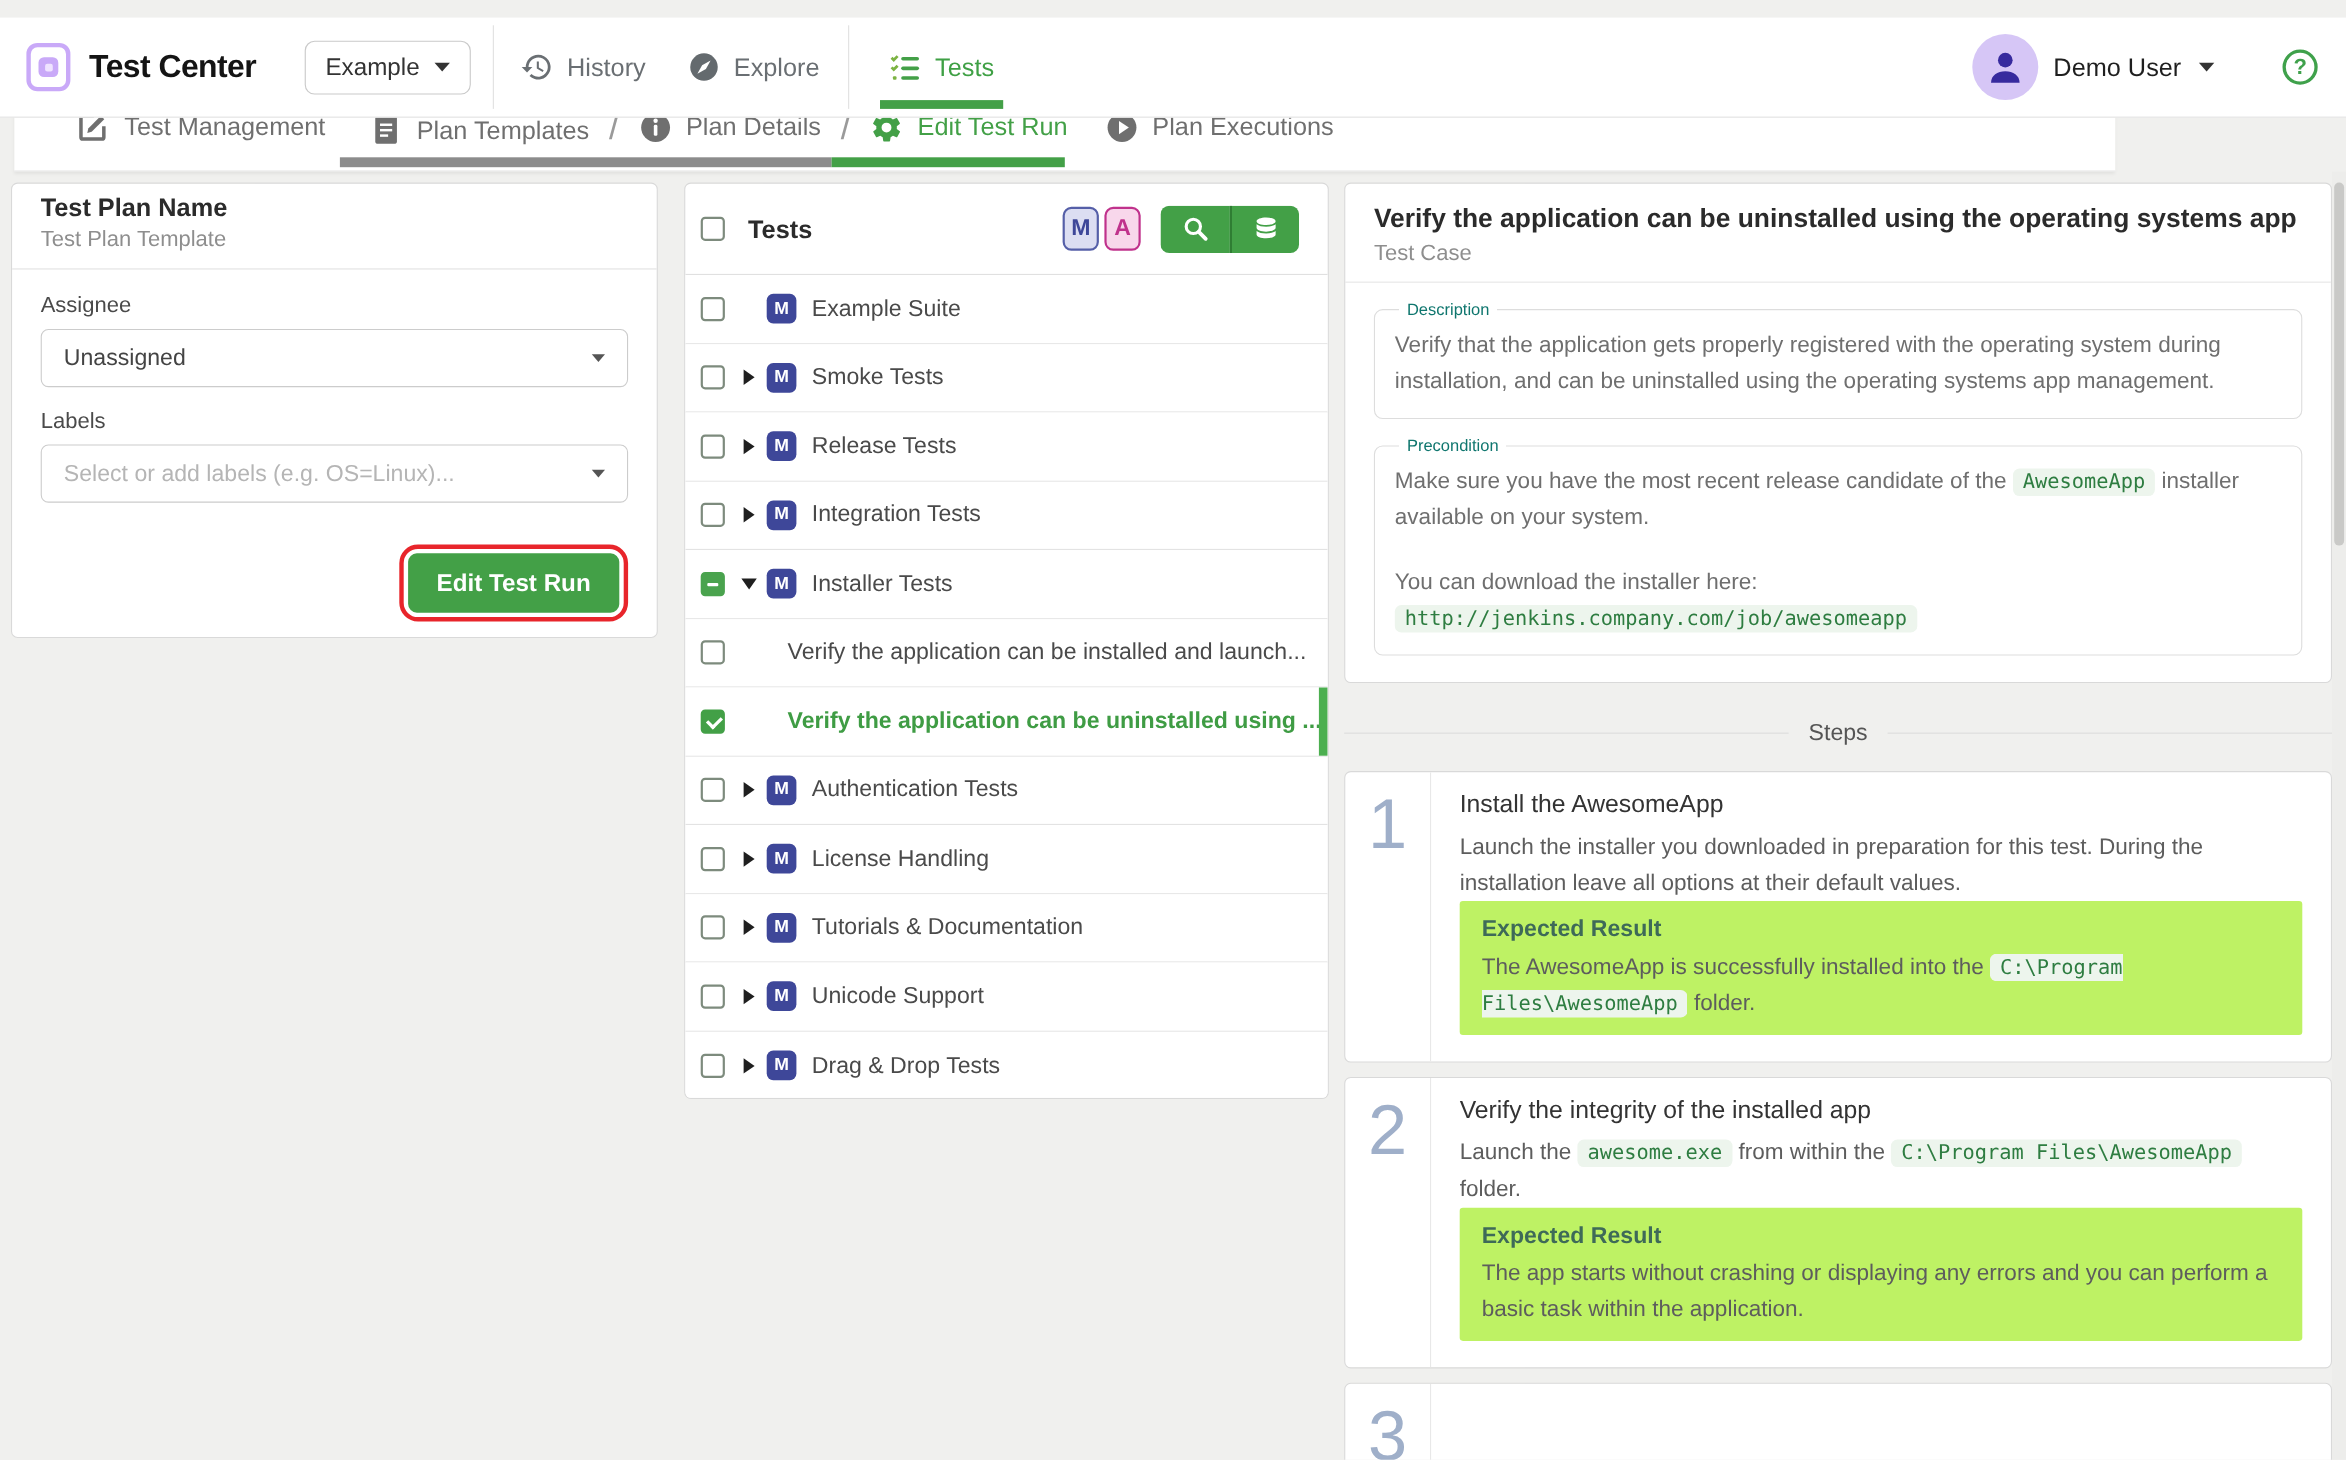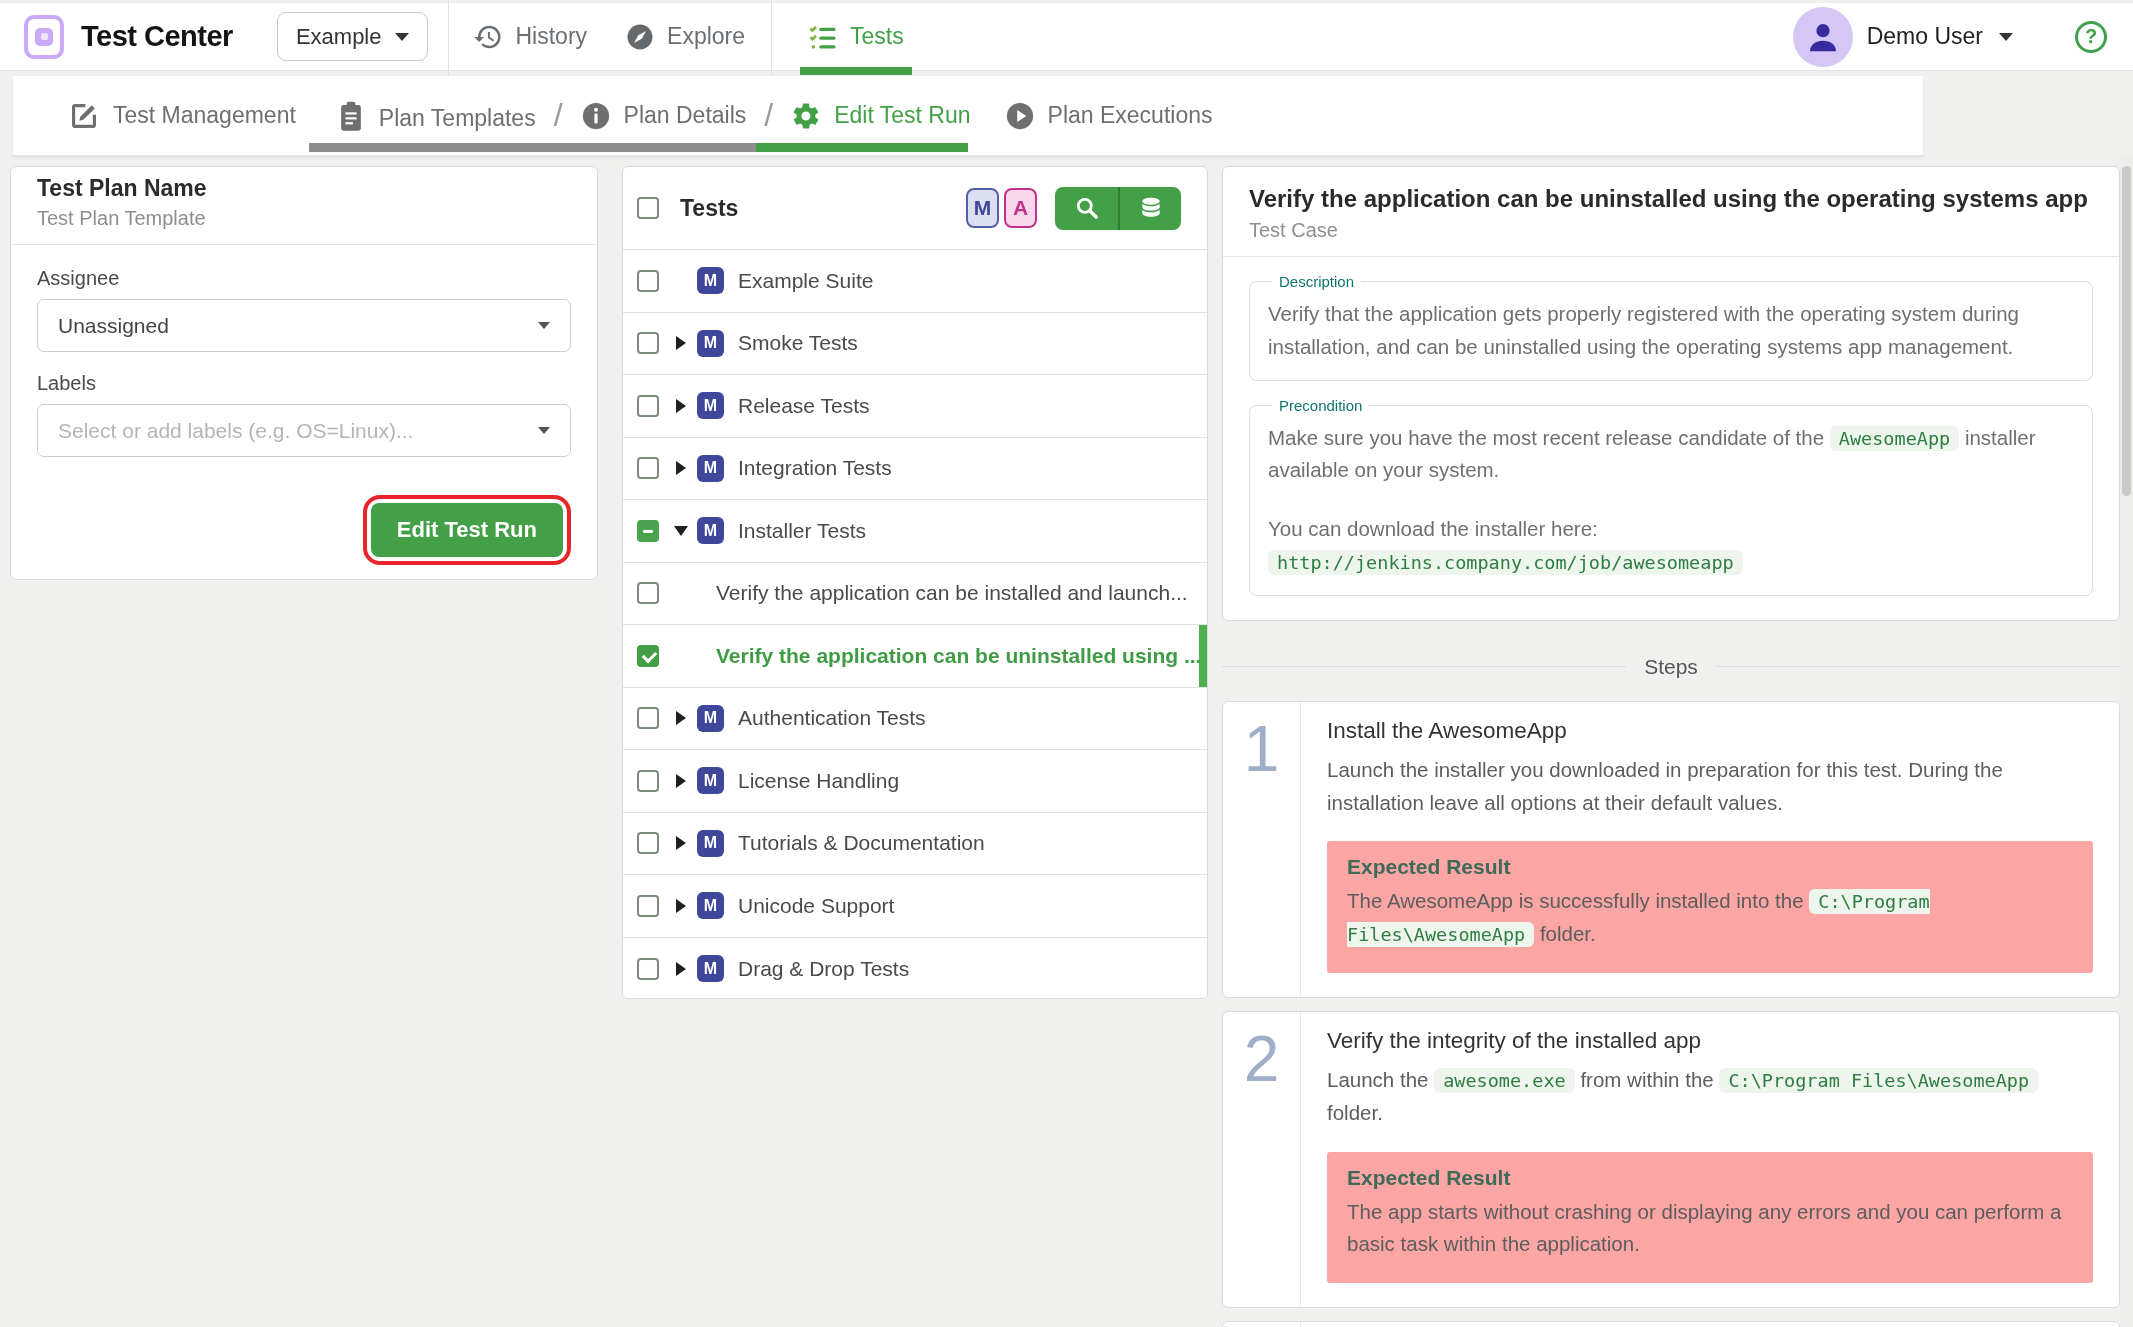--- a/index.html
+++ b/index.html
@@ -1,20 +1,20 @@
 <!DOCTYPE html>
 <html><head>
 <meta charset="utf-8">
 <style>
   * { margin:0; padding:0; box-sizing:border-box; }
   html,body { width:2133px; height:1327px; overflow:hidden; }
   body { font-family:"Liberation Sans", sans-serif; background:#f0f0ee; position:relative; color:#333; }
 
   
-  .topnav { position:absolute; left:0; top:3px; width:2133px; height:68px; background:#fff;
+  .topnav { position:absolute; left:0; top:16px; width:2133px; height:91px; background:#fff;
             border-bottom:1px solid #e2e2e2; display:flex; align-items:center; z-index:30; }
   .logo { width:40px; height:44px; border:4px solid #c9a9f8; border-radius:10px; margin-left:24px;
           display:flex; align-items:center; justify-content:center; }
   .logo-inner { width:18px; height:18px; background:#c9a9f8; border-radius:5px; display:flex; align-items:center; justify-content:center; }
   .logo-hole { width:7px; height:7px; background:#efe3ff; border-radius:2px; }
   .brand { font-size:29px; font-weight:bold; color:#141414; margin-left:17px; letter-spacing:-0.5px; }
   .project-btn { margin-left:44px; height:49px; border:1px solid #c9c9c9; border-radius:9px;
                  display:flex; align-items:center; padding:0 18px; gap:14px; cursor:pointer; background:#fff; }
   .project-btn span { font-size:22px; color:#333; }
   .caret { width:0; height:0; border-left:7px solid transparent; border-right:7px solid transparent; border-top:8px solid #333; }
@@ -118,21 +118,21 @@
   .steps-divider { display:flex; align-items:center; margin:34px 0 22px; }
   .steps-divider .line { flex:1; height:1px; background:#dcdcdc; }
   .steps-divider .txt { font-size:21px; color:#555; padding:0 18px; }
 
   .step-card { display:flex; margin-bottom:13px; overflow:hidden; }
   .step-num { width:78px; flex:none; border-right:1px solid #e8e8e8; text-align:center;
               font-size:64px; font-weight:400; color:#9fafc9; padding-top:10px; }
   .step-content { flex:1; padding:16px 26px 24px; }
   .step-title { font-size:22.5px; font-weight:normal; color:#333; }
   .step-body { font-size:20.5px; color:#5d5d5d; line-height:1.6; margin-top:10px; }
-  .er-block { background:#fca5a5; margin-top:22px; padding:14px 20px 22px; border-radius:3px; }
+  .er-block { background:#bef264; padding:14px 20px 12px; border-radius:3px; }
   .er-title { font-size:21px; font-weight:bold; color:#3e6a58; }
   .er-block .step-body { margin-top:6px; }
 
   
   .scrollbar { position:absolute; right:0; top:156px; width:13px; height:1171px; background:#ededeb; }
   .scroll-thumb { position:absolute; left:2px; top:10px; width:9px; height:330px; background:#c9c9c7; border-radius:5px; }
 
   svg { display:block; }
 </style>
 </head>

